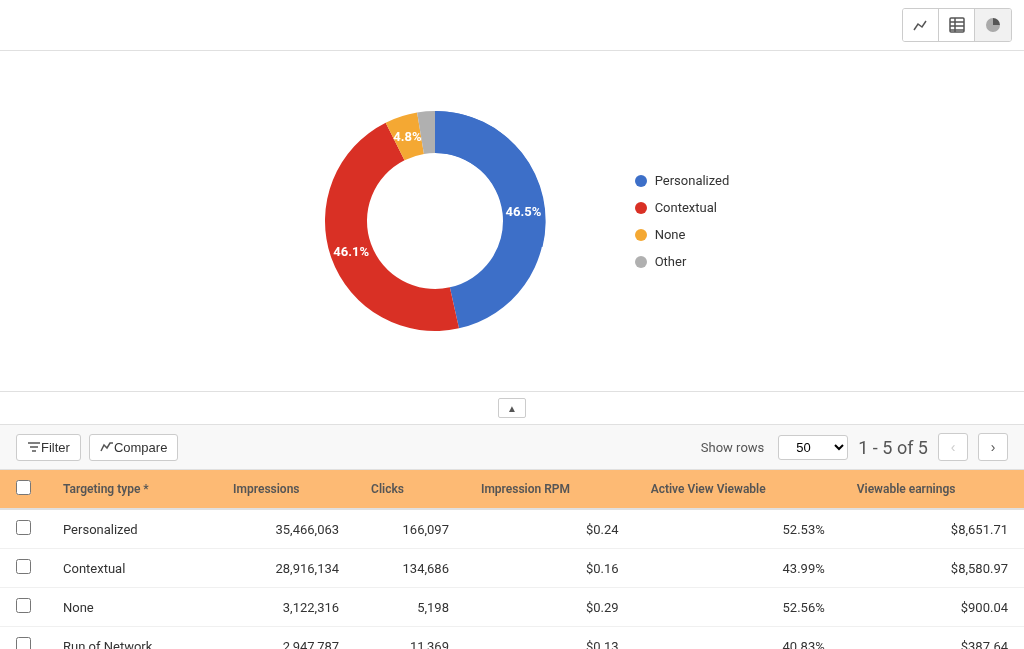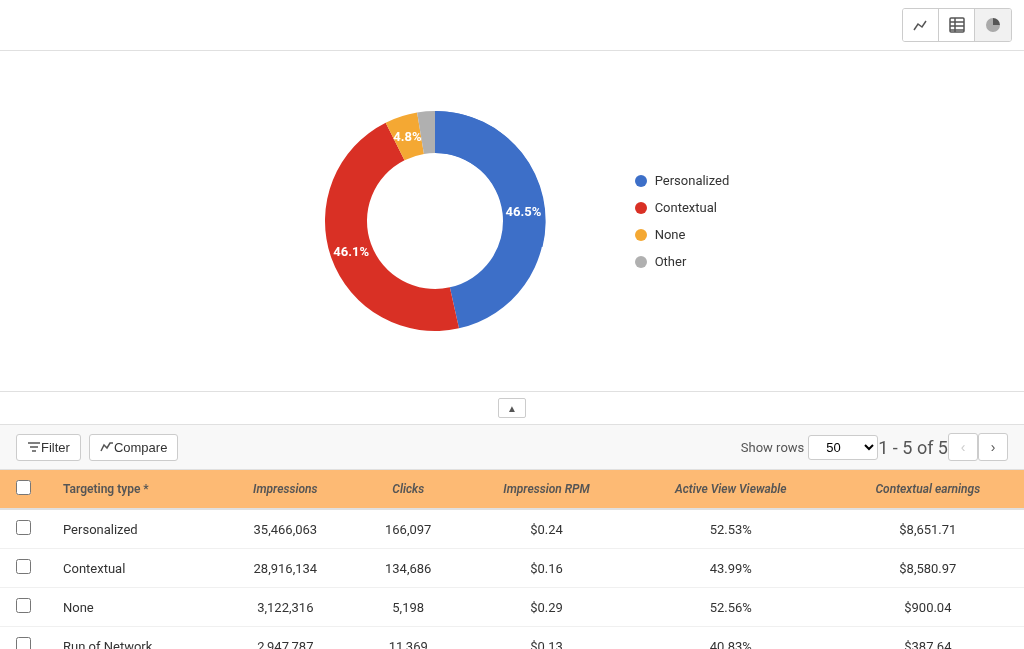--- a/index.html
+++ b/index.html
@@ -129,20 +129,21 @@
       background: #fff;
       border: 1px solid #ccc;
       border-radius: 3px;
       cursor: pointer;
       font-size: 13px;
       color: #333;
     }
     .toolbar-right {
       display: flex;
       align-items: center;
+      gap: 10px;
       font-size: 13px;
       color: #555;
     }
     .rows-select {
       border: 1px solid #ccc;
       border-radius: 3px;
       padding: 3px 13px;
       font-size: 13px;
       background: #fff;
       cursor: pointer;
@@ -177,28 +178,28 @@
     .data-table th {
       text-align: left;
       padding: 10px 16px;
       font-size: 12px;
       font-weight: 600;
       color: #555;
       border-bottom: 2px solid #e0e0e0;
       white-space: nowrap;
       background: #fdba74;
     }
-    .data-table th.numeric { text-align: center; font-style: italic; }
+    .data-table th.numeric { text-align: left; }
     .data-table td {
       padding: 10px 16px;
       font-size: 13px;
       color: #333;
       border-bottom: 1px solid #f0f0f0;
     }
-    .data-table td.numeric { text-align: center; }
+    .data-table td.numeric { text-align: right; }
 
     .checkbox-col {
       width: 36px;
       text-align: center;
     }
     .row-checkbox {
       width: 15px;
       height: 15px;
       cursor: pointer;
     }
@@ -335,21 +336,21 @@
         <th class="numeric">
           <span>Clicks</span>
         </th>
         <th class="numeric">
           <span>Impression RPM</span>
         </th>
         <th class="numeric">
           <span>Active View Viewable</span>
         </th>
         <th class="numeric">
-          <span>Contextual earnings</span>
+          <span>Viewable earnings</span>
         </th>
       </tr>
     </thead>
     <tbody id="table-body">
     <tr>
           <td class="checkbox-col"><input type="checkbox" class="row-checkbox" style=""></td>
           <td>Personalized</td>
           <td class="numeric">35,466,063</td>
           <td class="numeric">166,097</td>
           <td class="numeric">$0.24</td>

